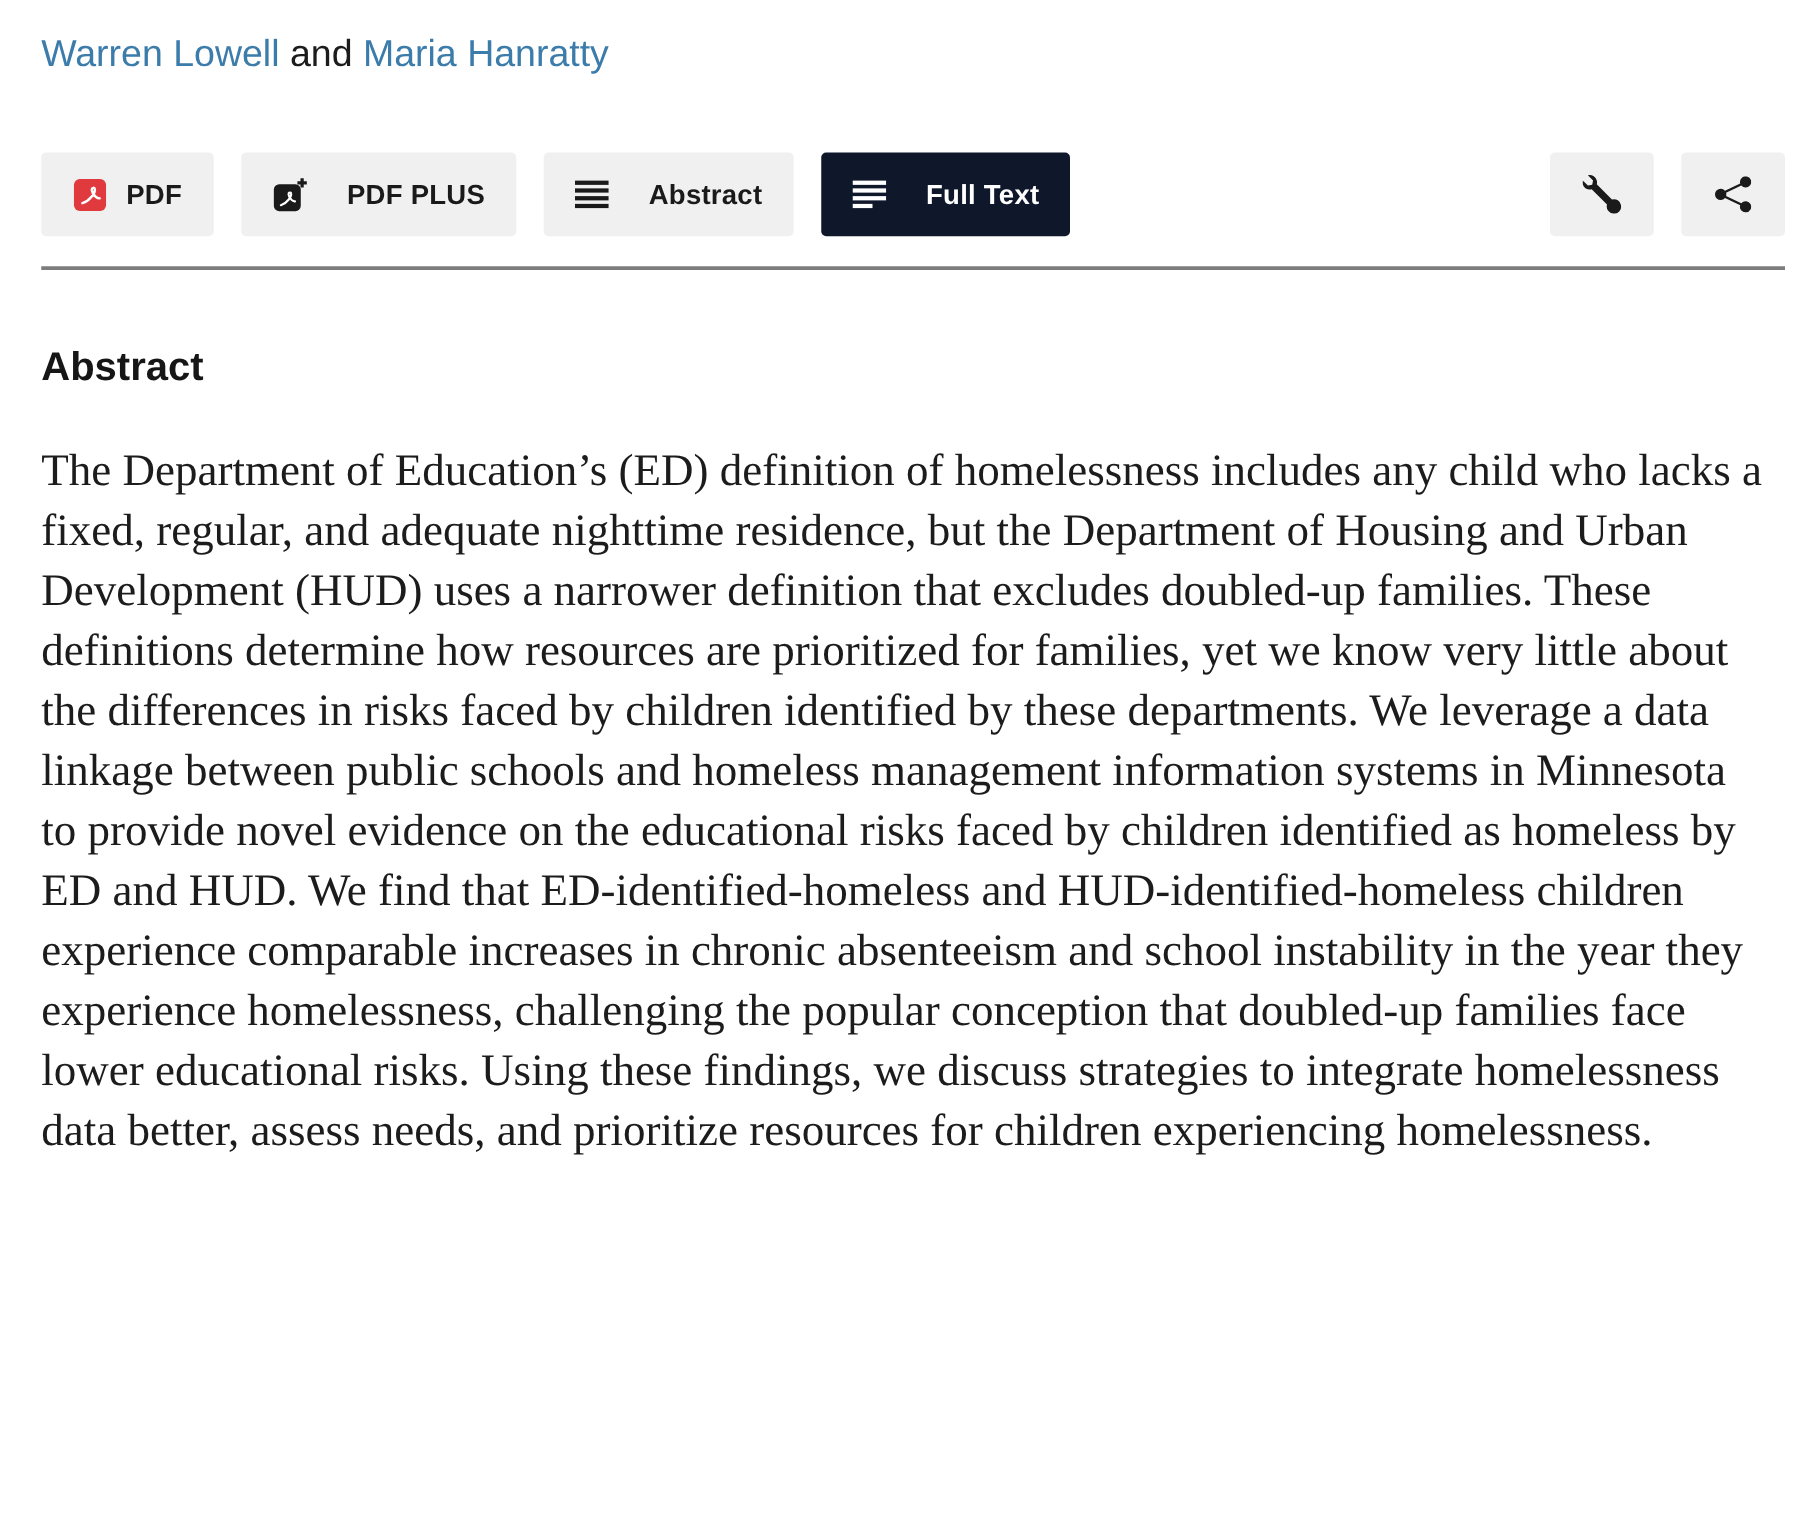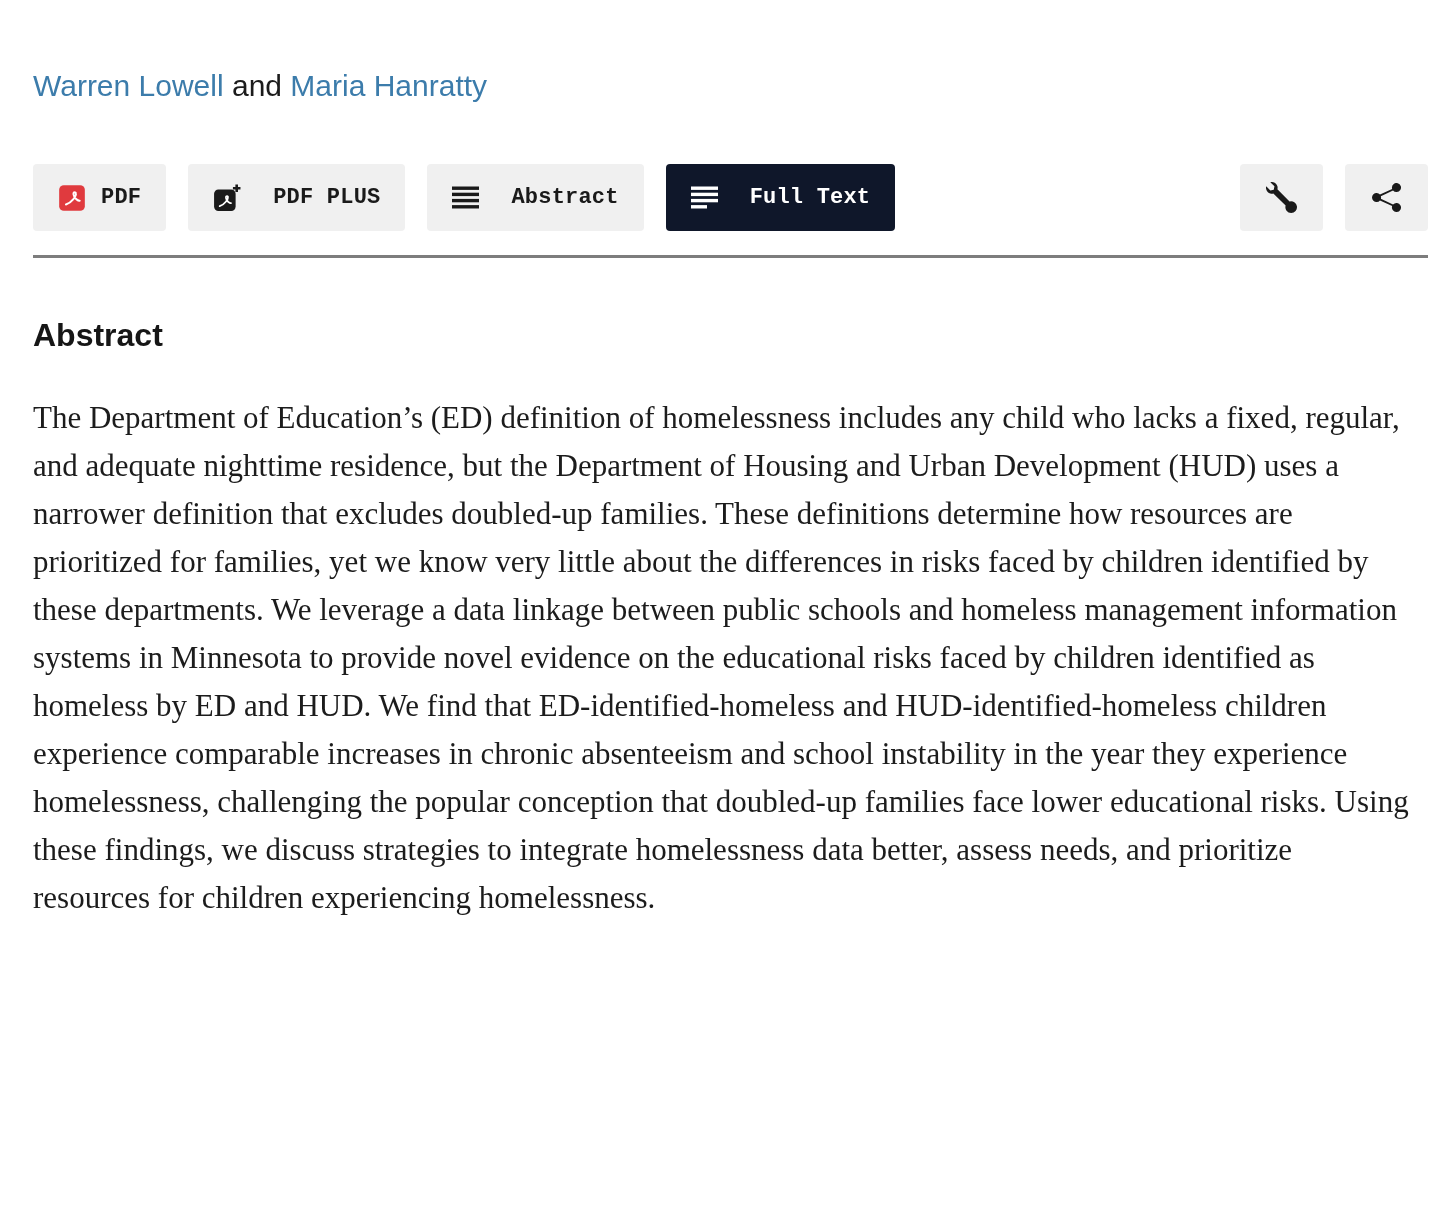--- a/index.html
+++ b/index.html
@@ -22,21 +22,21 @@
     font-weight: 400;
     font-size: 60px;
     line-height: 84px;
     color: #161616;
     max-width: 1310px;
     padding-top: 2px;
     letter-spacing: 0;
   }
 
   .authors {
-    margin-top: 68px;
+    margin-top: 26px;
     font-size: 30px;
     line-height: 36px;
     color: #1c1c1c;
   }
   .authors a {
     color: #3c7cab;
     text-decoration: none;
     cursor: pointer;
   }
 
@@ -49,21 +49,21 @@
     display: inline-flex;
     align-items: center;
     justify-content: center;
     gap: 15px;
     height: 67px;
     padding: 0 25px;
     border: none;
     border-radius: 4px;
     background: #f0f0f0;
     color: #1a1a1a;
-    font-family: Liberation Mono, monospace;
+    font-family: Liberation Sans, sans-serif;
     font-weight: 700;
     font-size: 22px;
     letter-spacing: 0.2px;
     cursor: pointer;
     white-space: nowrap;
   }
   .btn + .btn { margin-left: 22px; gap: 32px; }
   .btn.active { background: #0f172a; color: #ffffff; }
   .btn.icon-only { width: 83px; padding: 0; }
   .btn.push-right { margin-left: auto; }
@@ -83,21 +83,21 @@
     font-family: "Liberation Sans", sans-serif;
     font-weight: 700;
     font-size: 32px;
     line-height: 38px;
     color: #161616;
   }
 
   p.abstract-text {
     margin-top: 40px;
     font-family: "Liberation Serif", "DejaVu Serif", serif;
-    font-size: 31px;
+    font-size: 36px;
     line-height: 48px;
     color: #1c1c1c;
     max-width: 1378px;
   }
 </style>
 </head>
 <body>
 
 <div class="page">
   <main class="content">

